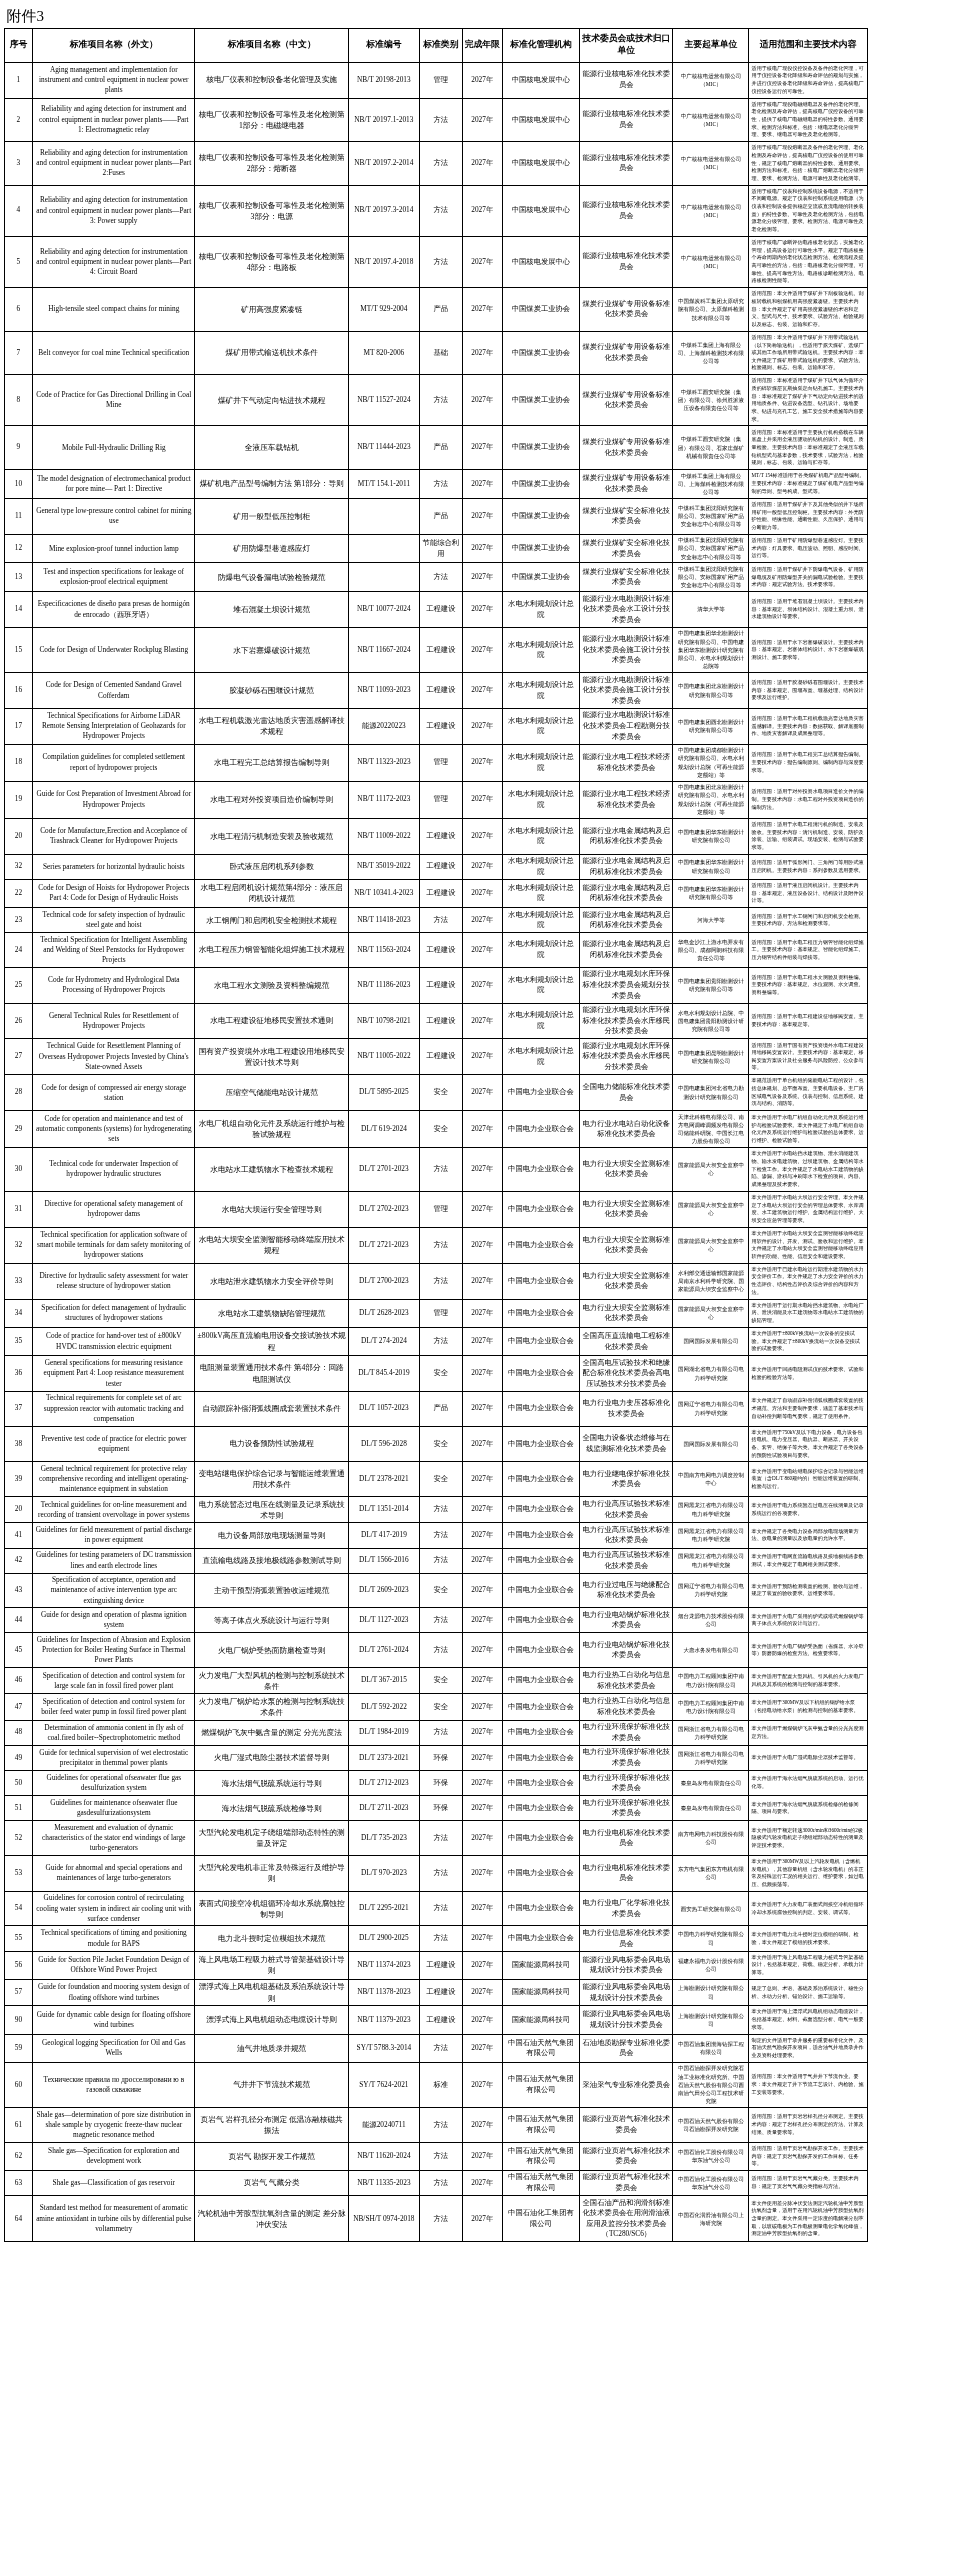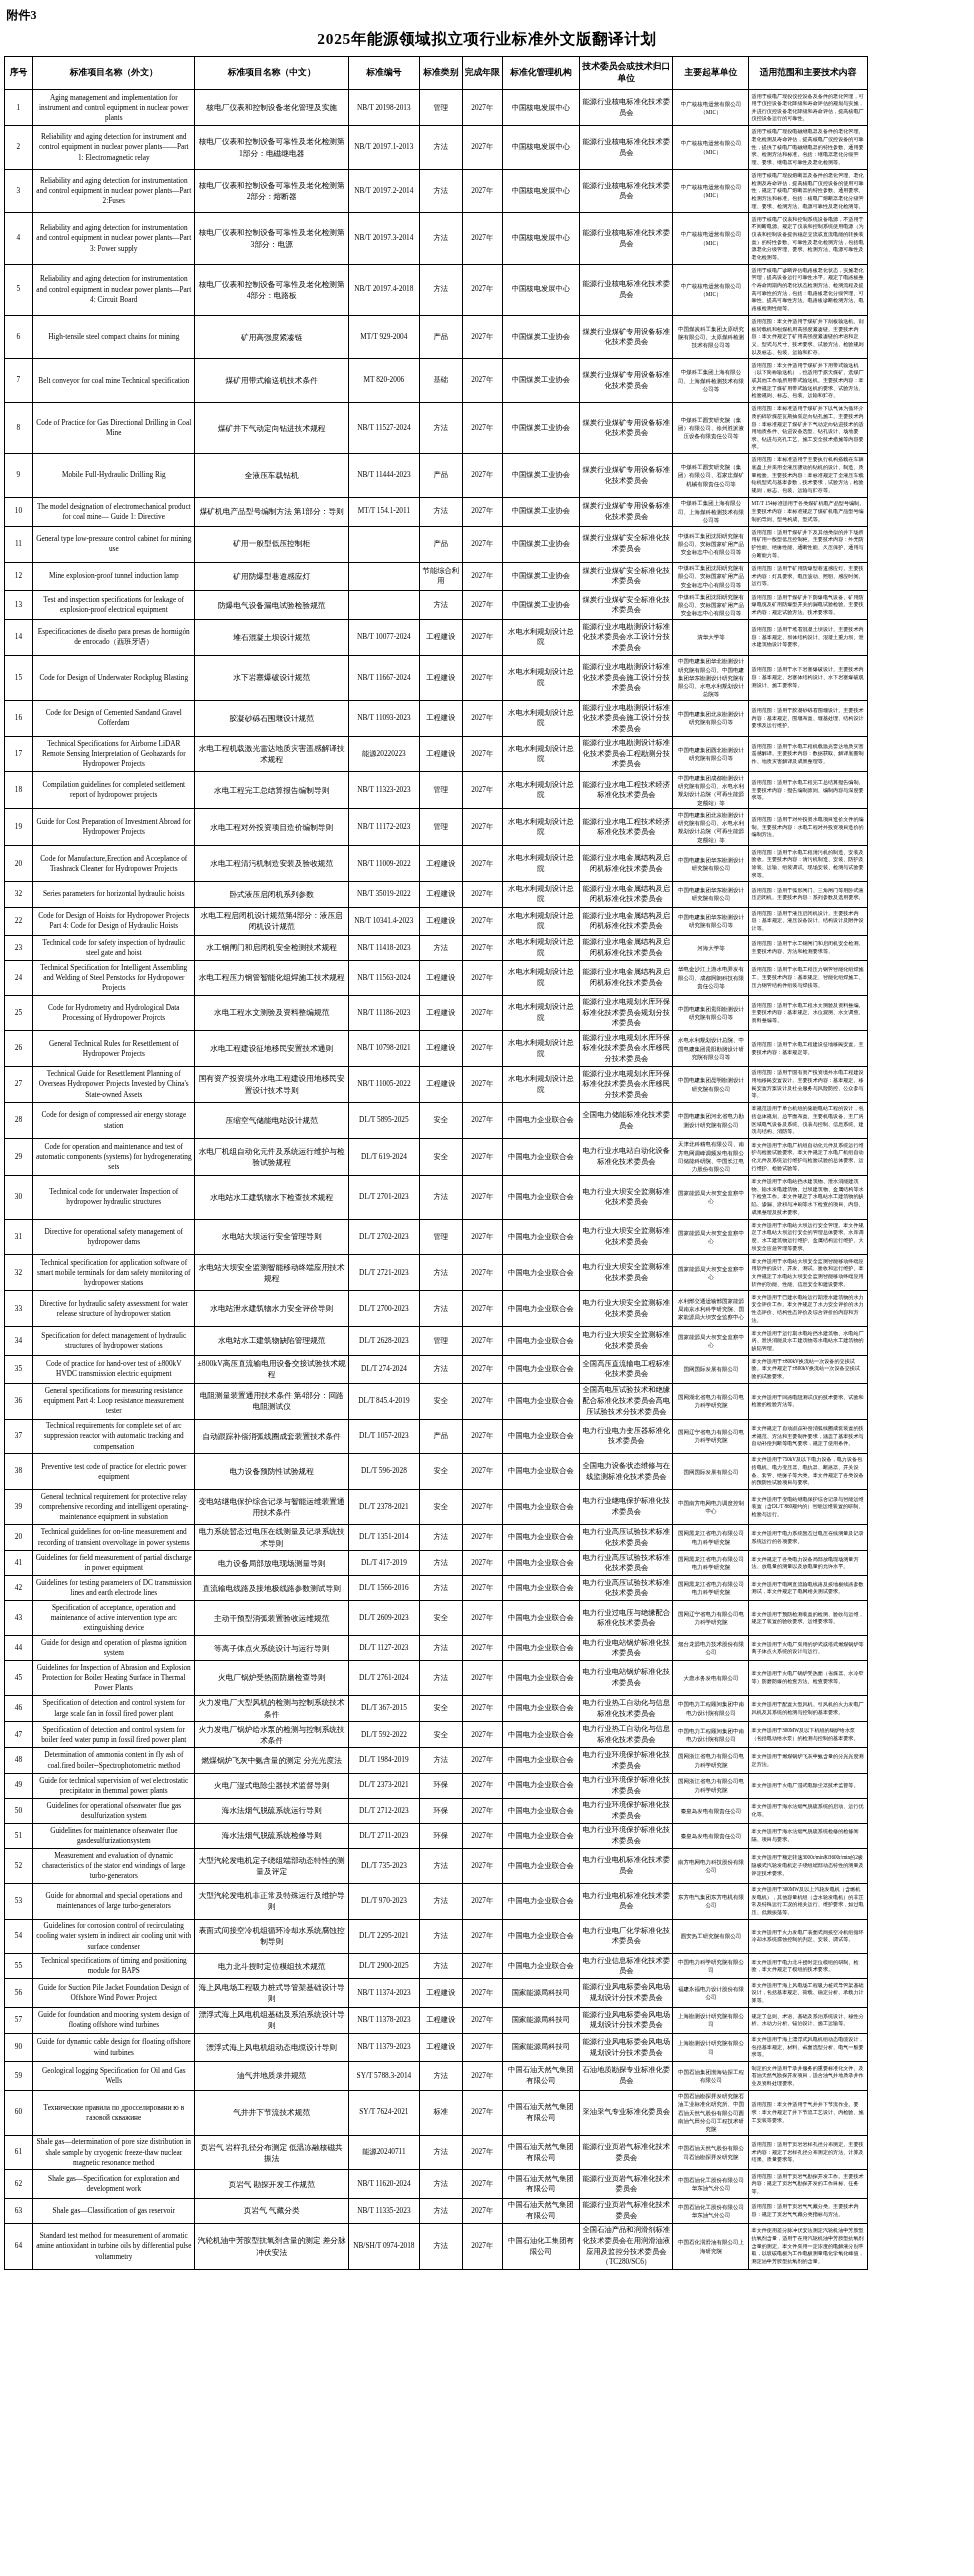--- a/index.html
+++ b/index.html
@@ -1,18 +1,18 @@
 <!DOCTYPE html>
 <html style="font-size:11.7px"><head>
 <meta charset="utf-8">
 <style>
   html,body{margin:0;padding:0;background:#fff;color:#000;}
   body{width:974px;font-family:"Liberation Serif","DejaVu Serif",serif;}
   .page{padding:4.4px 3.7px 2.9px 3.7px;}
-  .attachment{font-size:12px;font-weight:bold;margin:2.9px 0 1.5px 2.9px;}
+  .attachment{font-size:15px;font-weight:normal;margin:2.9px 0 1.5px 2.9px;}
   .doc-title{text-align:center;font-size:15.4px;font-weight:bold;margin:4.4px 0 5.9px 0;letter-spacing:0.7px;}
   table{border-collapse:collapse;table-layout:fixed;width:864px;}
   col.c-no{width:3.3%;} col.c-en{width:18.8%;} col.c-zh{width:17.8%;}
   col.c-code{width:8.2%;} col.c-cat{width:5.0%;} col.c-year{width:4.6%;}
   col.c-org{width:9.0%;} col.c-comm{width:10.8%;} col.c-draft{width:8.8%;}
   col.c-scope{width:13.7%;}
   th,td{border:0.7px solid #000;vertical-align:middle;padding:1.5px 2.2px;word-wrap:break-word;overflow:hidden;}
   th{font-size:8.8px;font-weight:bold;text-align:center;padding:4.4px 1.5px;}
   td{font-size:7.3px;text-align:center;line-height:1.45;}
   td.en{font-size:7.3px;line-height:1.4;}
@@ -20,21 +20,20 @@
   td.code{font-size:7.3px;}
   td.comm{font-size:7.3px;}
   td.draft{font-size:5.5px;line-height:1.5;}
   td.scope{font-size:5.1px;text-align:left;line-height:1.5;padding:2.2px 2.2px;}
 </style>
 </head>
 <body>
 
 <div class="page">
   <div class="attachment">附件3</div>
-  <div class="doc-title">2025年能源领域拟立项行业标准外文版翻译计划</div>
   <table>
     <colgroup>
       <col class="c-no">
         <col class="c-en">
         <col class="c-zh">
         <col class="c-code">
         <col class="c-cat">
       <col class="c-year">
         <col class="c-org">
         <col class="c-comm">
@@ -159,21 +158,21 @@
           <td class="code">NB/T 11444-2023</td>
           <td>产品</td>
           <td>2027年</td>
           <td>中国煤炭工业协会</td>
           <td class="comm">煤炭行业煤矿专用设备标准化技术委员会</td>
           <td class="draft">中煤科工西安研究院（集团）有限公司、石家庄煤矿机械有限责任公司等</td>
           <td class="scope">适用范围：本标准适用于主要执行机构搭载在车辆底盘上并采用全液压驱动的钻机的设计、制造、质量检验。主要技术内容：本标准规定了全液压车载钻机型式与基本参数，技术要求，试验方法，检验规则，标志、包装、运输与贮存等。</td>
         </tr>
         <tr>
           <td>10</td>
-          <td class="en">The model designation of electromechanical product for coal mine— Guide 1: Directive</td>
+          <td class="en">The model designation of electromechanical product for pore mine— Part 1: Directive</td>
           <td class="zh">煤矿机电产品型号编制方法 第1部分：导则</td>
           <td class="code">MT/T 154.1-2011</td>
           <td>方法</td>
           <td>2027年</td>
           <td>中国煤炭工业协会</td>
           <td class="comm">煤炭行业煤矿专用设备标准化技术委员会</td>
           <td class="draft">中煤科工集团上海有限公司、上海煤科检测技术有限公司等</td>
           <td class="scope">MT/T 154标准适用于各类煤矿机电产品型号编制。主要技术内容：本标准规定了煤矿机电产品型号编制的导则、型号构成、型式等。</td>
         </tr>
         <tr>

